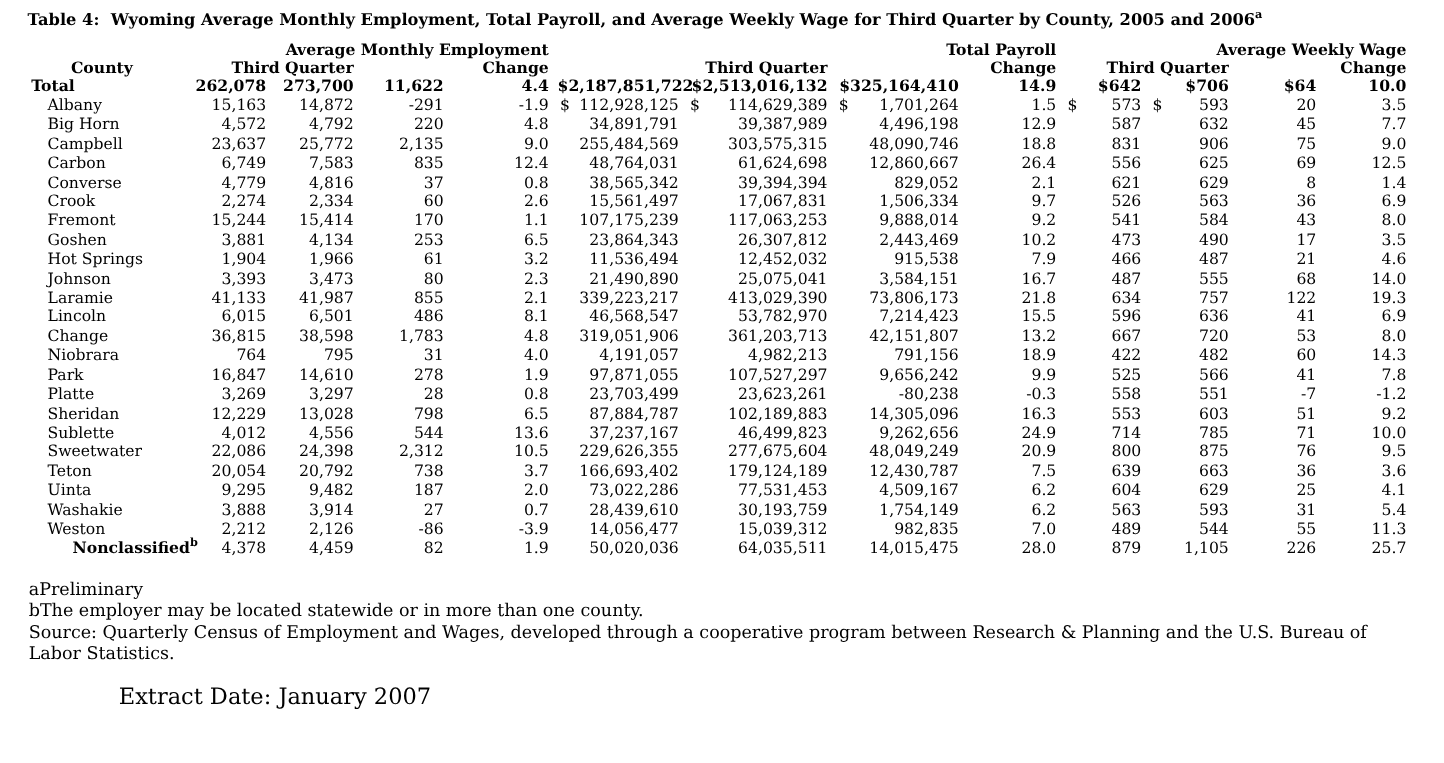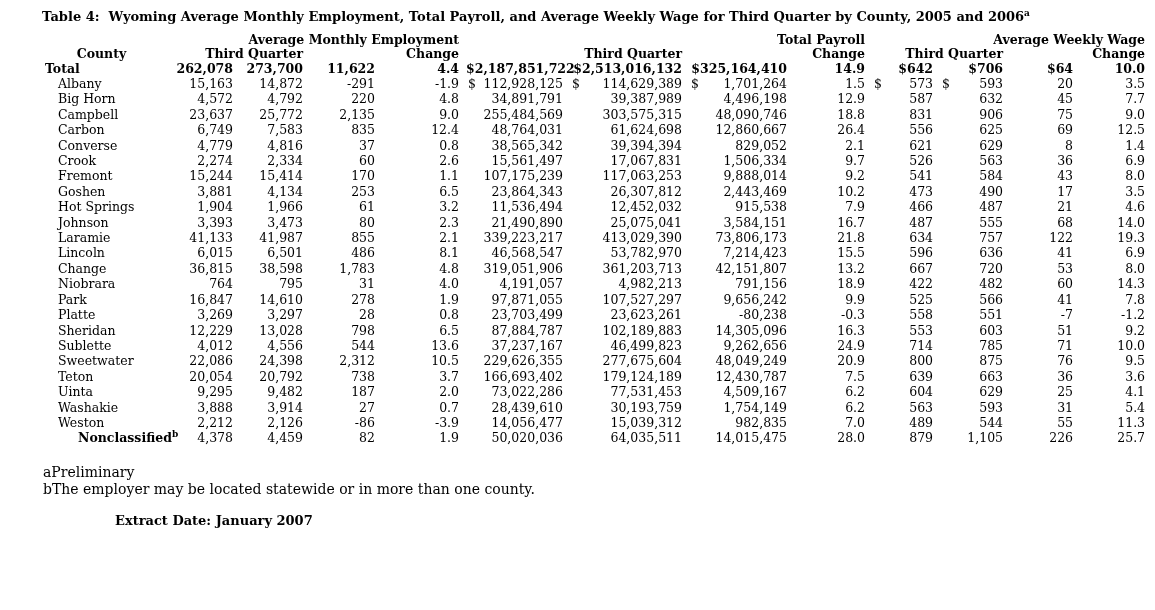--- a/index.html
+++ b/index.html
@@ -1,38 +1,38 @@
 <!DOCTYPE html>
 <html><head>
 <meta charset="utf-8">
 <style>
   html,body{margin:0;padding:0;background:#fff;color:#000;}
   body{width:1155px;height:610px;box-sizing:border-box;overflow:hidden;
        font-family:"DejaVu Serif", serif;}
-  .page{padding:9px 16px 0 20px;margin-left:20px;}
+  .page{padding:9px 16px 0 20px;}
   .title{font-weight:bold;font-size:13px;white-space:pre-wrap;margin:0 0 9px 2px;}
   sup{font-size:9px;vertical-align:super;line-height:0;}
   table{border-collapse:collapse;table-layout:fixed;width:1112px;}
   td,th{padding:0 7px 0 0;font-size:12.5px;line-height:15.4px;height:15.4px;
         white-space:nowrap;overflow:visible;font-weight:normal;}
   thead td,thead th{font-weight:bold;line-height:13.8px;height:13.8px;}
   thead tr.colrow th,thead tr.colrow td{border-bottom:3px solid #000;}
   .grp,.subgrp{text-align:right;}
   .county-h{text-align:center;}
   .num{text-align:right;}
   .ctr{text-align:center;padding-right:18px;}
   .dollar-h{text-align:left;padding-left:28px;}
   td.county{padding-left:5px;text-align:left;}
   .row-county td.county{padding-left:18px;}
   .row-nonclassified td.county{padding-left:38px;font-weight:bold;}
   .row-total td{font-weight:bold;}
   td.acct{position:relative;}
   td.acct .ds{position:absolute;left:2px;top:0;}
   .footnotes{margin-top:18px;font-size:14px;line-height:17px;margin-left:3px;}
-  .extract{margin-top:15px;margin-left:75px;font-weight:bold;font-size:13px;}
+  .extract{margin-top:15px;margin-left:75px;font-weight:normal;font-size:18px;}
 </style>
 </head>
 <body>
 
 <div class="page">
   <div class="title"><span>Table 4:  Wyoming Average Monthly Employment, Total Payroll, and Average Weekly Wage for Third Quarter by County, 2005 and 2006</span><sup>a</sup></div>
 
   <table>
     <colgroup>
       <col style="width:130px">
@@ -441,15 +441,16 @@
           <td class="num">1,105</td>
           <td class="num">226</td>
           <td class="num">25.7</td>
         </tr>
       </tbody>
   </table>
 
   <div class="footnotes">
     <div>aPreliminary</div>
     <div>bThe employer may be located statewide or in more than one county.</div>
+    <div>Source: Quarterly Census of Employment and Wages, developed through a cooperative program between Research &amp; Planning and the U.S. Bureau of Labor Statistics.</div>
   </div>
   <div class="extract">Extract Date: January 2007</div>
 </div>
 
 </body></html>

